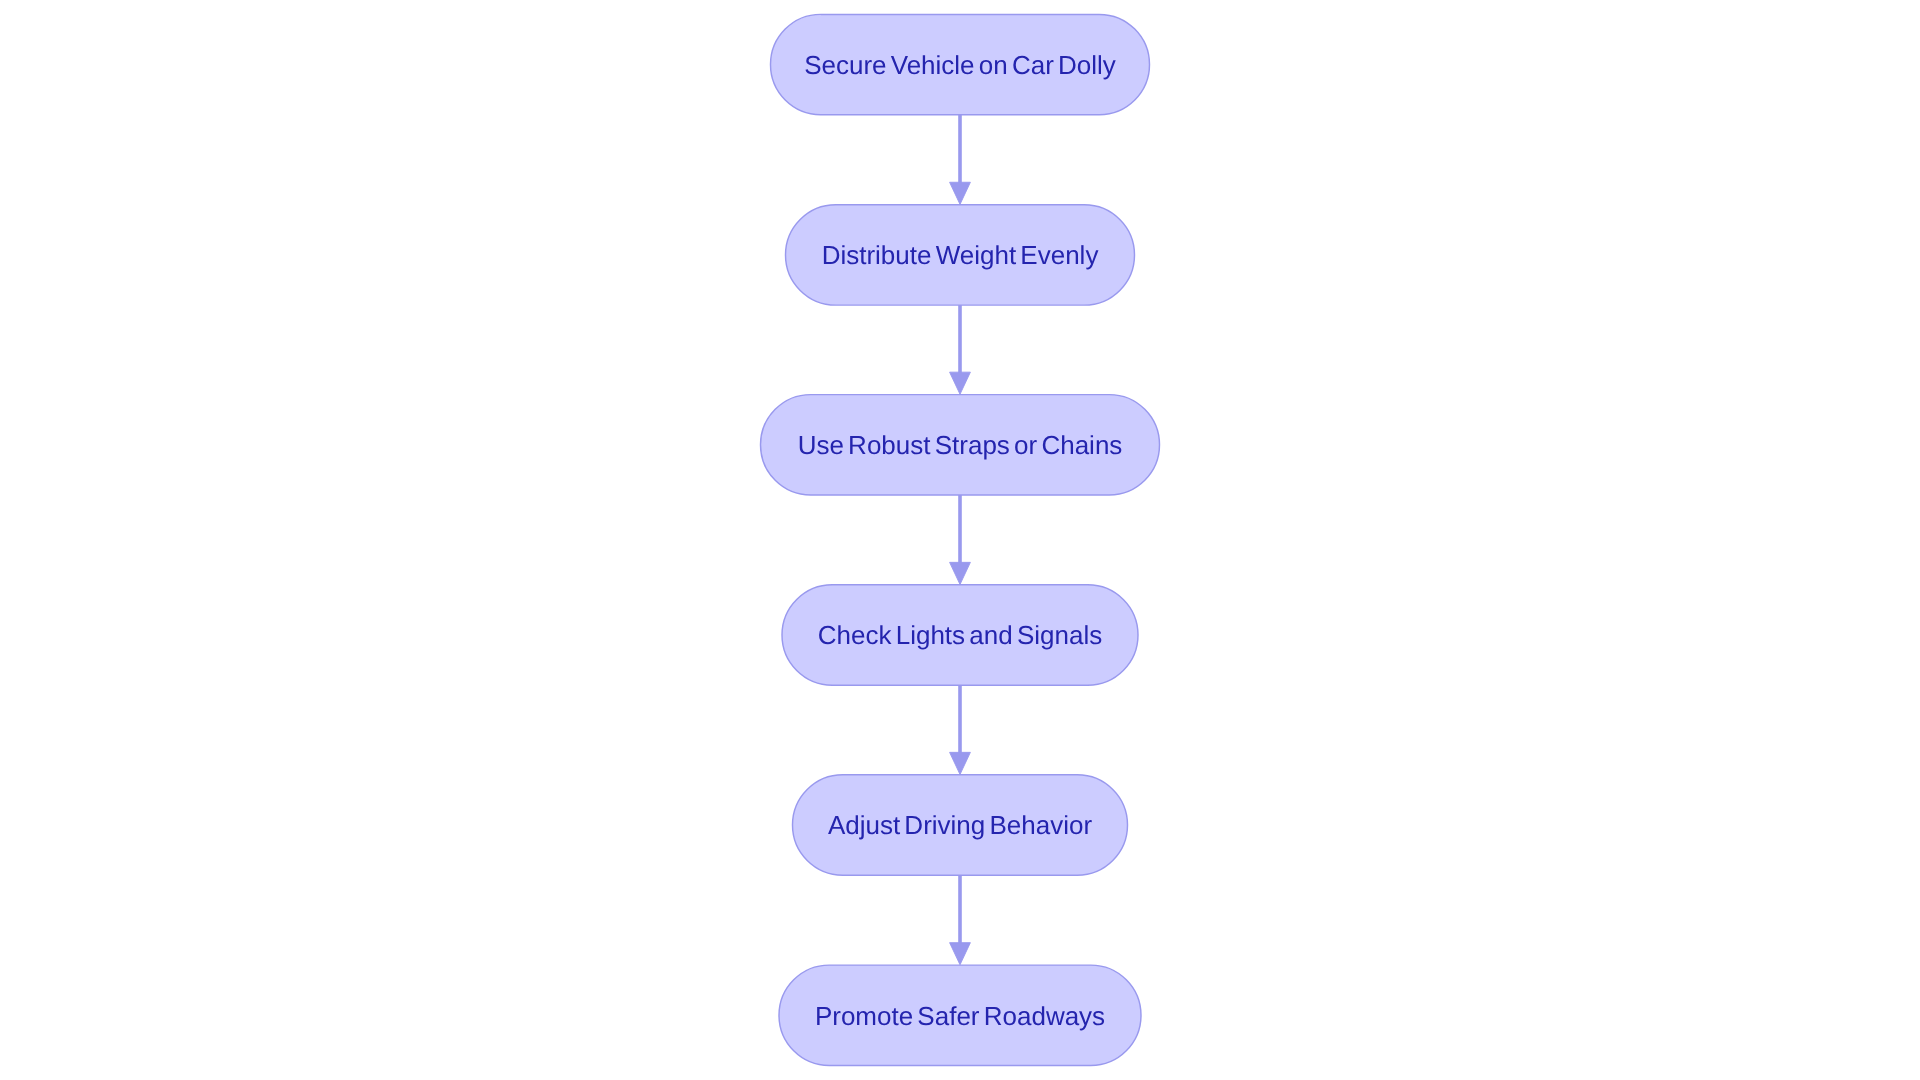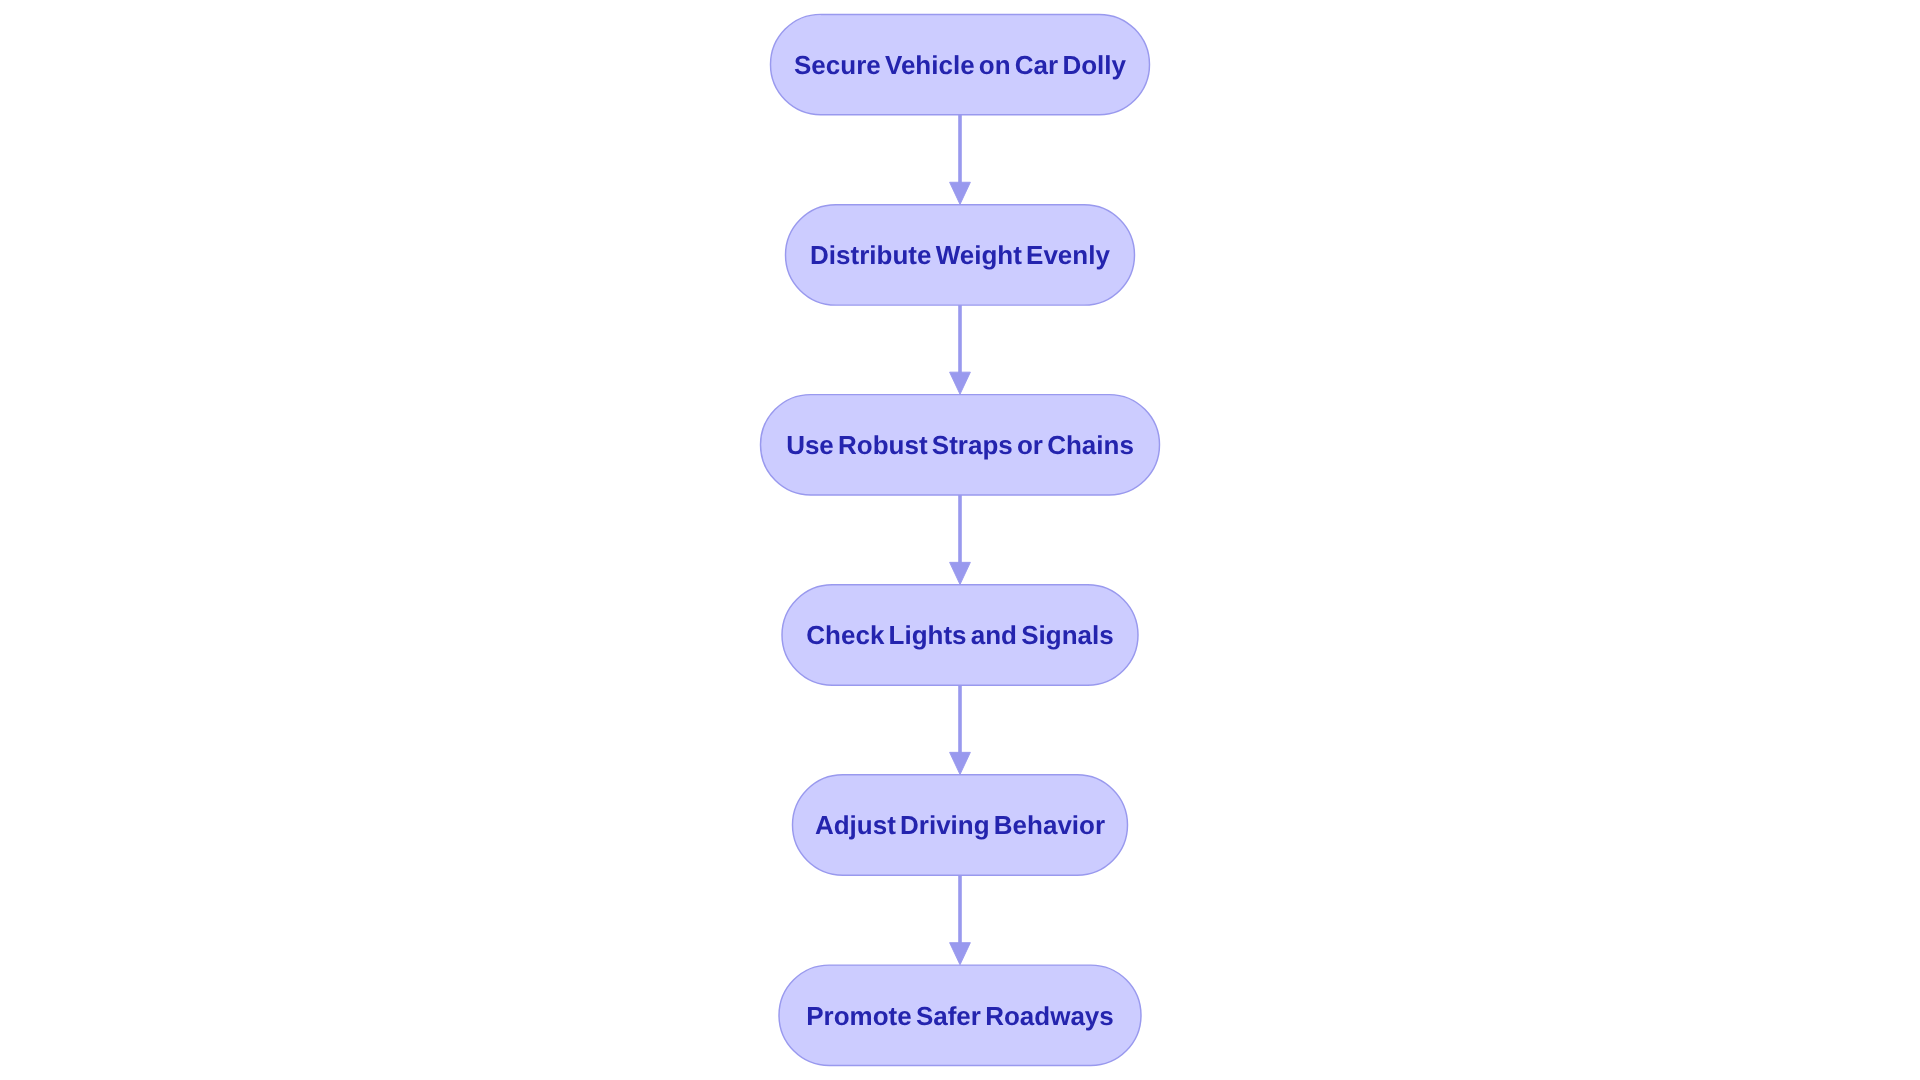--- a/index.html
+++ b/index.html
@@ -1,17 +1,17 @@
 <!DOCTYPE html>
 <html><head>
 <meta charset="utf-8">
 <title>Flowchart</title>
 <style>
   html,body{margin:0;padding:0;background:#ffffff;width:1920px;height:1080px;overflow:hidden;}
-  #stage{position:relative;width:1920px;height:920px;background:#ffffff;font-weight:bold;}
+  #stage{position:relative;width:1920px;height:920px;background:#ffffff;}
   #flow{position:absolute;left:0;top:0;width:1920px;height:1080px;}
   .node-shape{stroke-width:1.45px;}
   .node-text{
     font-family:"Liberation Sans",sans-serif;
     font-size:26px;
     letter-spacing:0px;
     word-spacing:-3px;
     dominant-baseline:auto;
     text-anchor:middle;
     -webkit-font-smoothing:antialiased;

